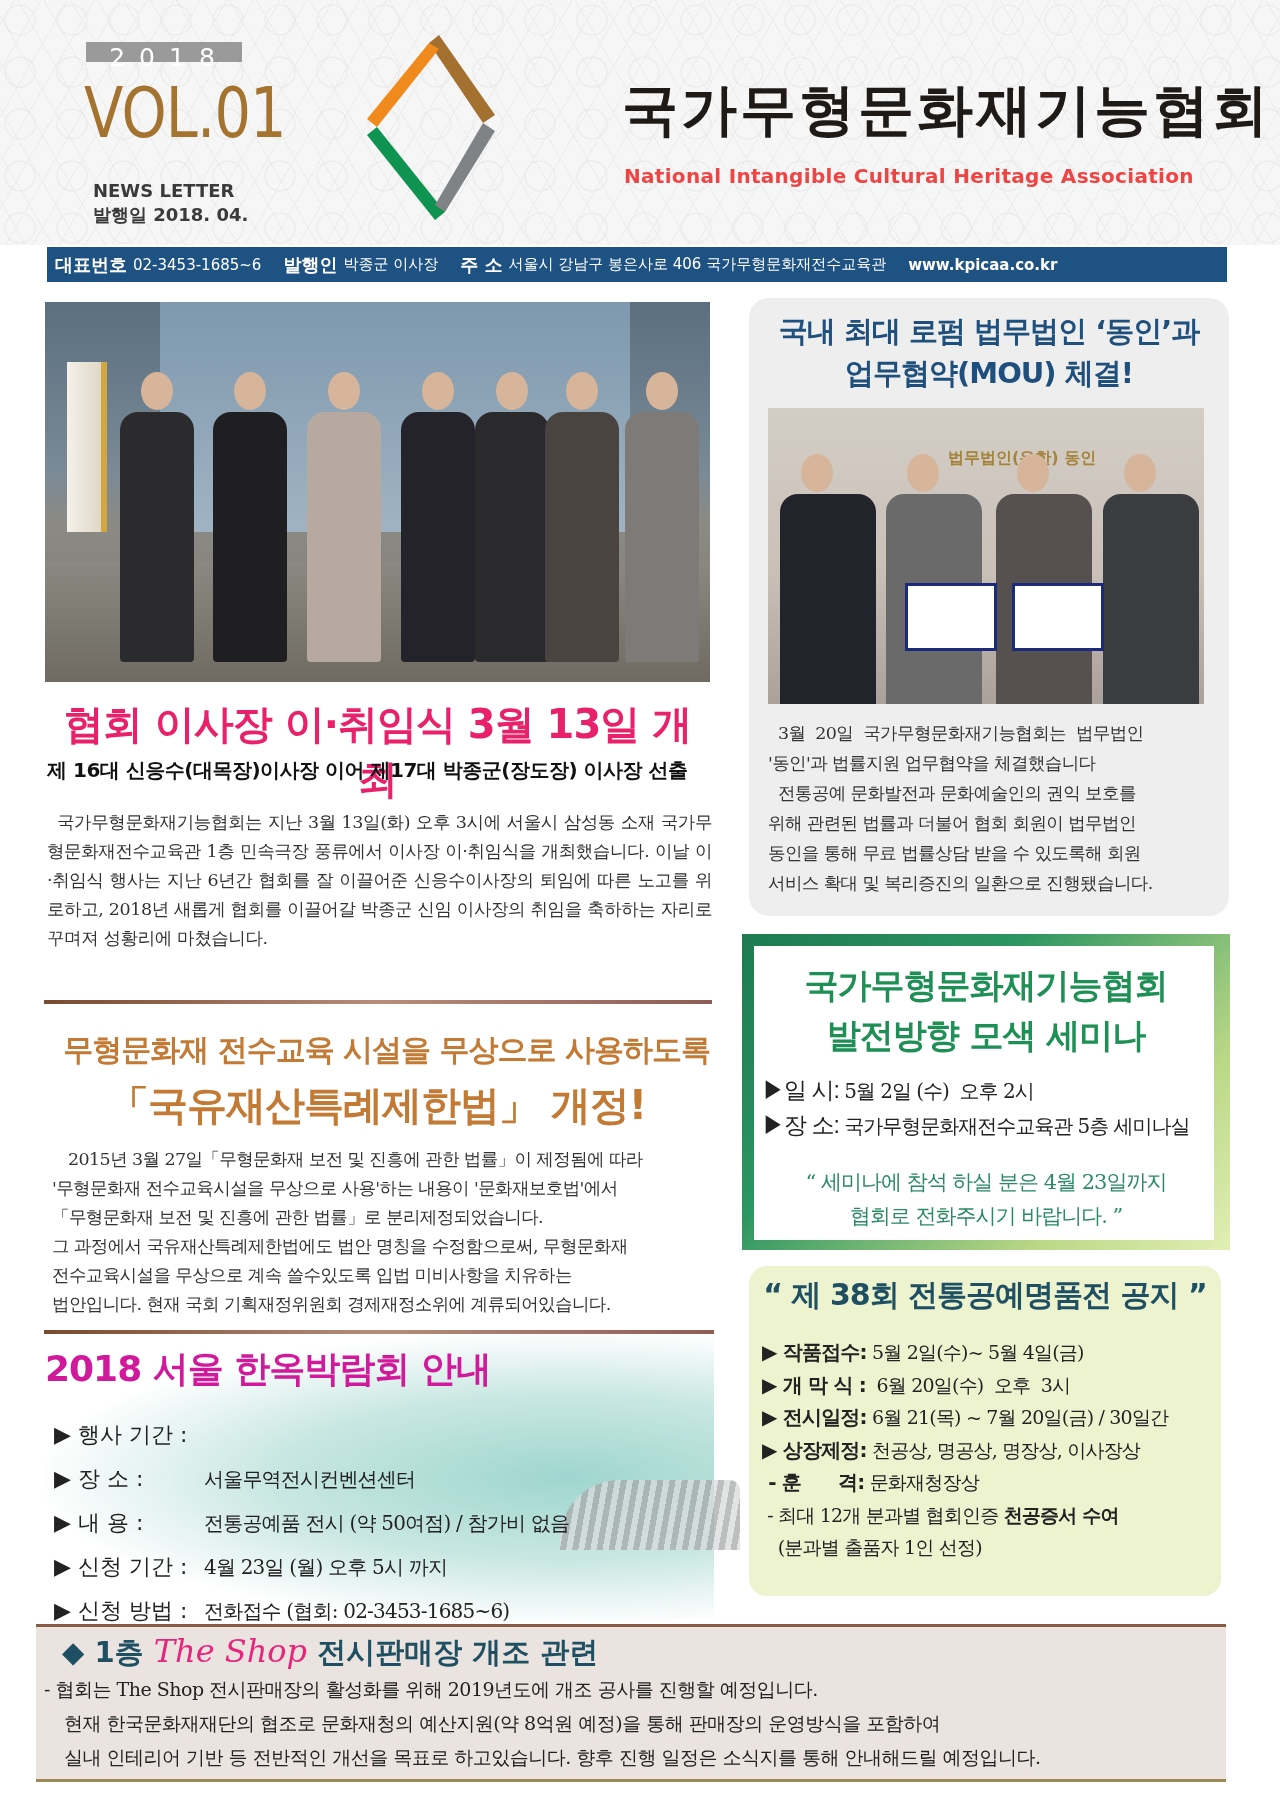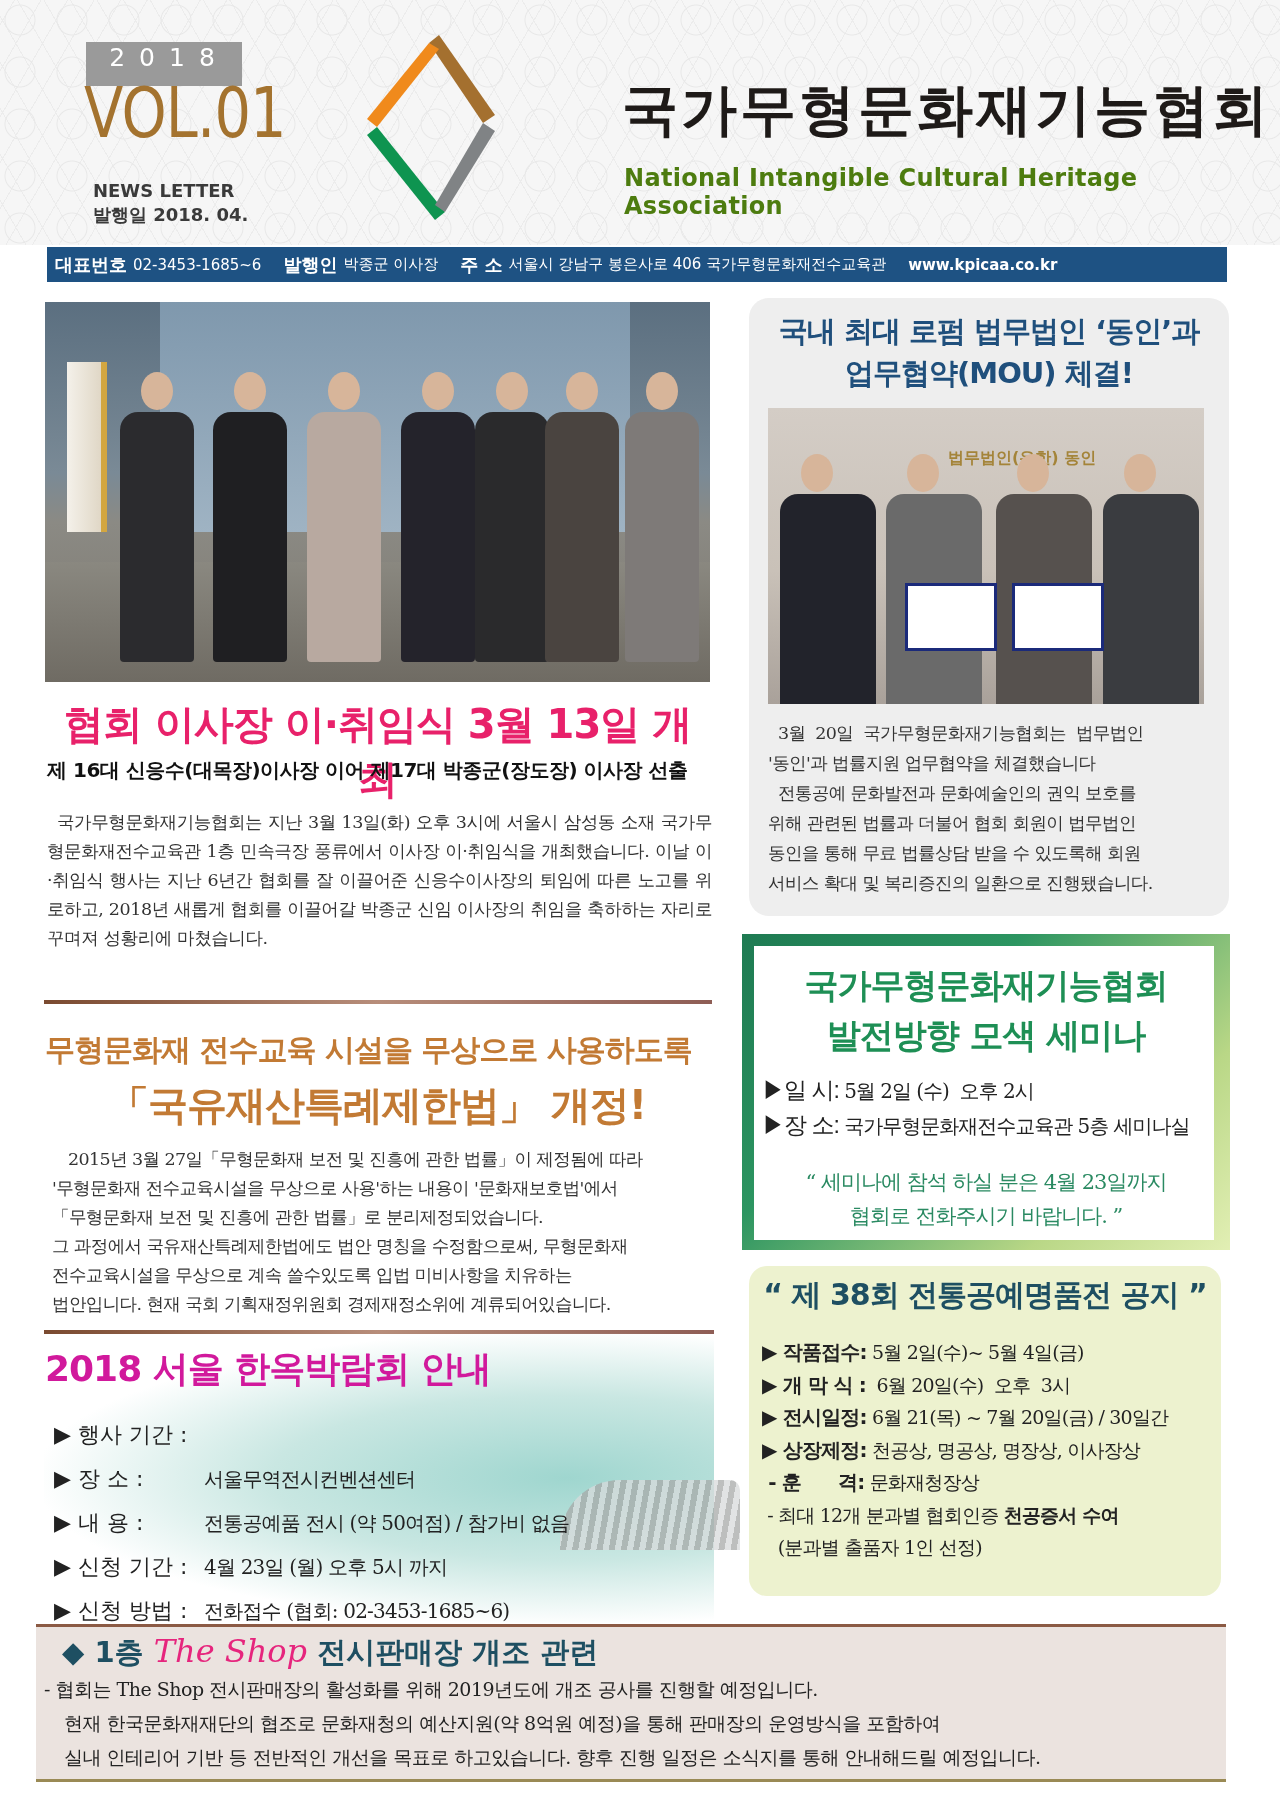--- a/index.html
+++ b/index.html
@@ -10,37 +10,37 @@
   .masthead {
     position: absolute; left: 0; top: 0; width: 1280px; height: 245px;
     background-color: #f6f6f6;
     background-image:
       radial-gradient(circle at 20px 20px, transparent 14px, #e8e8e8 15px, transparent 16px),
       repeating-linear-gradient(60deg, transparent 0 22px, #ececec 22px 23px),
       repeating-linear-gradient(-60deg, transparent 0 22px, #ececec 22px 23px);
     background-size: 52px 52px, auto, auto;
   }
   .year-box {
-    position: absolute; left: 86px; top: 42px; width: 156px; height: 44px;
+    position: absolute; left: 86px; top: 42px; width: 156px; height: 20px;
     background: #9a9a9a; color: #fff; font-family: "DejaVu Sans", sans-serif;
     font-size: 25px; letter-spacing: 14px; text-align: center; line-height: 32px; padding-left: 10px;
   }
   .vol {
     position: absolute; left: 84px; top: 78px; font-family: "DejaVu Sans", sans-serif;
     font-size: 70px; color: #a4732f; letter-spacing: -1px; line-height: 1;
     transform: scaleX(0.82); transform-origin: left;
   }
   .newsletter { position: absolute; left: 93px; top: 180px; font-size: 18px; font-weight: bold; color: #3a3a3a; line-height: 22px; }
   .pubdate { position: absolute; left: 93px; top: 204px; font-size: 18px; font-weight: bold; color: #3a3a3a; line-height: 22px; }
   .logo { position: absolute; left: 365px; top: 35px; width: 130px; height: 185px; }
   .org-kr {
     position: absolute; left: 622px; top: 82px; font-size: 56px; font-weight: bold; color: #1e1a18;
     letter-spacing: 3px; line-height: 1;
   }
-  .org-en { position: absolute; left: 624px; top: 164px; font-size: 24px; font-weight: bold; color: #4d7c0f; letter-spacing: 0.3px; }
+  .org-en { position: absolute; left: 624px; top: 164px; font-size: 20px; font-weight: bold; color: #ef4444; letter-spacing: 0.3px; }
 
   .infobar {
     position: absolute; left: 47px; top: 247px; width: 1180px; height: 35px;
     background: #1e5283; color: #fff; display: flex; align-items: center; padding-left: 8px;
     font-size: 15px; white-space: nowrap;
   }
   .infobar b { font-size: 18px; margin-right: 6px; }
   .infobar .sp { margin-right: 22px; }
 
   
@@ -61,21 +61,21 @@
   }
   .sub-ceremony { position: absolute; left: 47px; top: 757px; font-size: 20px; font-weight: bold; color: #111; letter-spacing: -0.5px; }
   .body-ceremony {
     position: absolute; left: 47px; top: 808px; width: 665px; font-family: "DejaVu Serif", serif;
     font-size: 17.5px; line-height: 29px; color: #333; text-align: justify; letter-spacing: -0.4px;
   }
   .body-ceremony p { text-indent: 10px; }
 
   .divider { position: absolute; left: 44px; height: 4px; background: linear-gradient(90deg,#7a4a30,#b78d7a,#8e5d55); }
 
-  .h-law1 { position: absolute; left: 45px; top: 1030px; width: 665px; text-align: left; font-size: 30px; font-weight: bold; color: #c27a34; letter-spacing: -1px; }
+  .h-law1 { position: absolute; left: 45px; top: 1030px; width: 665px; text-align: right; font-size: 30px; font-weight: bold; color: #c27a34; letter-spacing: -1px; }
   .h-law2 { position: absolute; left: 45px; top: 1078px; width: 665px; text-align: center; font-size: 40px; font-weight: bold; color: #c27a34; letter-spacing: -1px; }
   .body-law {
     position: absolute; left: 52px; top: 1145px; width: 660px; font-family: "DejaVu Serif", serif;
     font-size: 17.5px; line-height: 29px; color: #333; letter-spacing: -0.6px; text-align: justify;
   }
 
   .expo-bg {
     position: absolute; left: 44px; top: 1333px; width: 670px; height: 290px;
     background: radial-gradient(ellipse at 78% 50%, #9fd6cf 0%, #c9e7e2 40%, rgba(255,255,255,0) 72%);
   }

